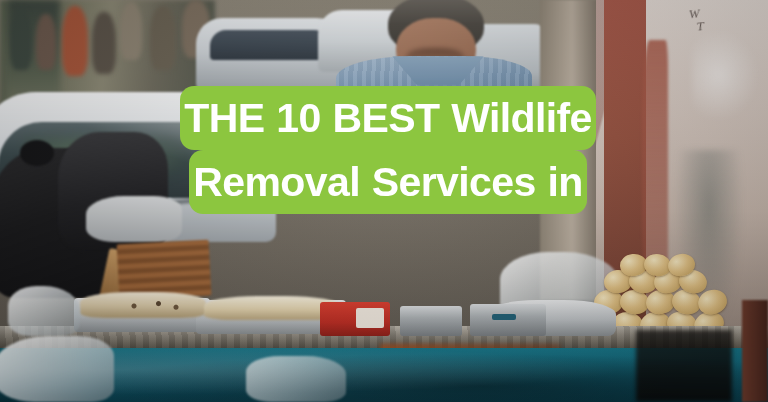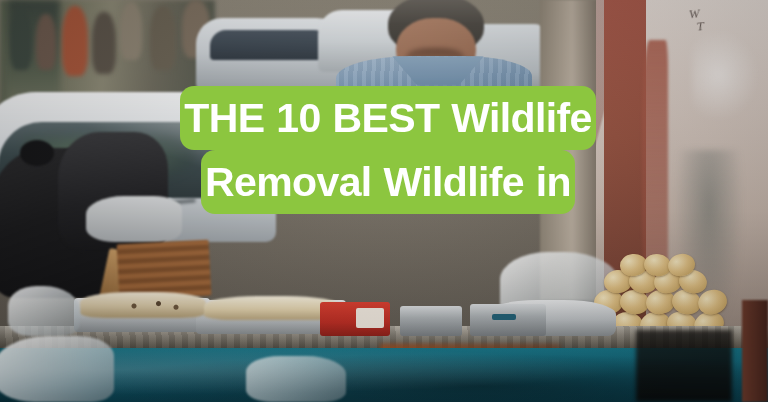--- a/index.html
+++ b/index.html
@@ -501,16 +501,16 @@
     <div class="post-right"></div>
 
     <div class="bag left-mid"></div>
     <div class="bag left-bot"></div>
     <div class="bag ctr-bot"></div>
 
     <div class="grade"></div>
   </div>
 
   <div class="title-overlay">
-    <h1 class="title-text"><span class="ln">THE 10 BEST Wildlife</span><br><span class="ln">Removal Wildlife in</span><br></h1>
+    <h1 class="title-text"><span class="ln">THE 10 BEST Wildlife</span><br><span class="ln">Removal Services in</span><br></h1>
   </div>
 
 </div>
 
 </body></html>

